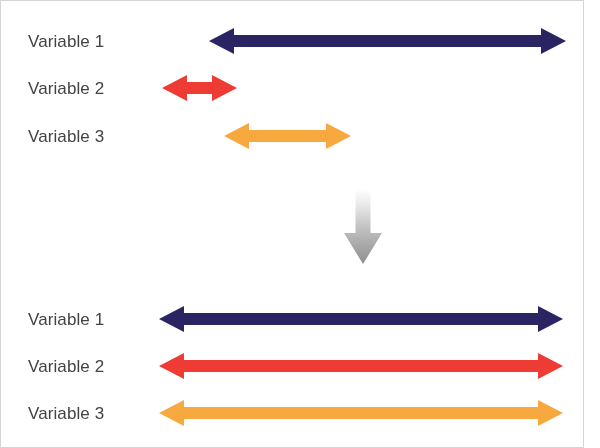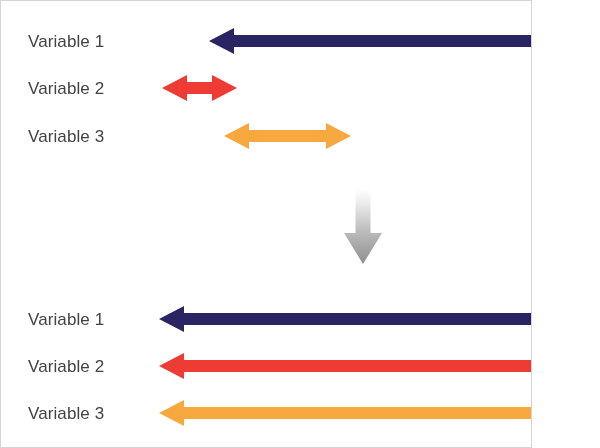--- a/index.html
+++ b/index.html
@@ -6,21 +6,21 @@
   html, body {
     margin: 0;
     padding: 0;
     background: #ffffff;
   }
   body {
     font-family: "Liberation Sans", sans-serif;
   }
   #canvas {
     position: relative;
-    width: 532px;
+    width: 584px;
     height: 448px;
     background: #ffffff;
     border: 1px solid #d4d4d4;
     box-sizing: border-box;
     overflow: hidden;
   }
   .diagram-svg {
     position: absolute;
     left: 0;
     top: 0;

